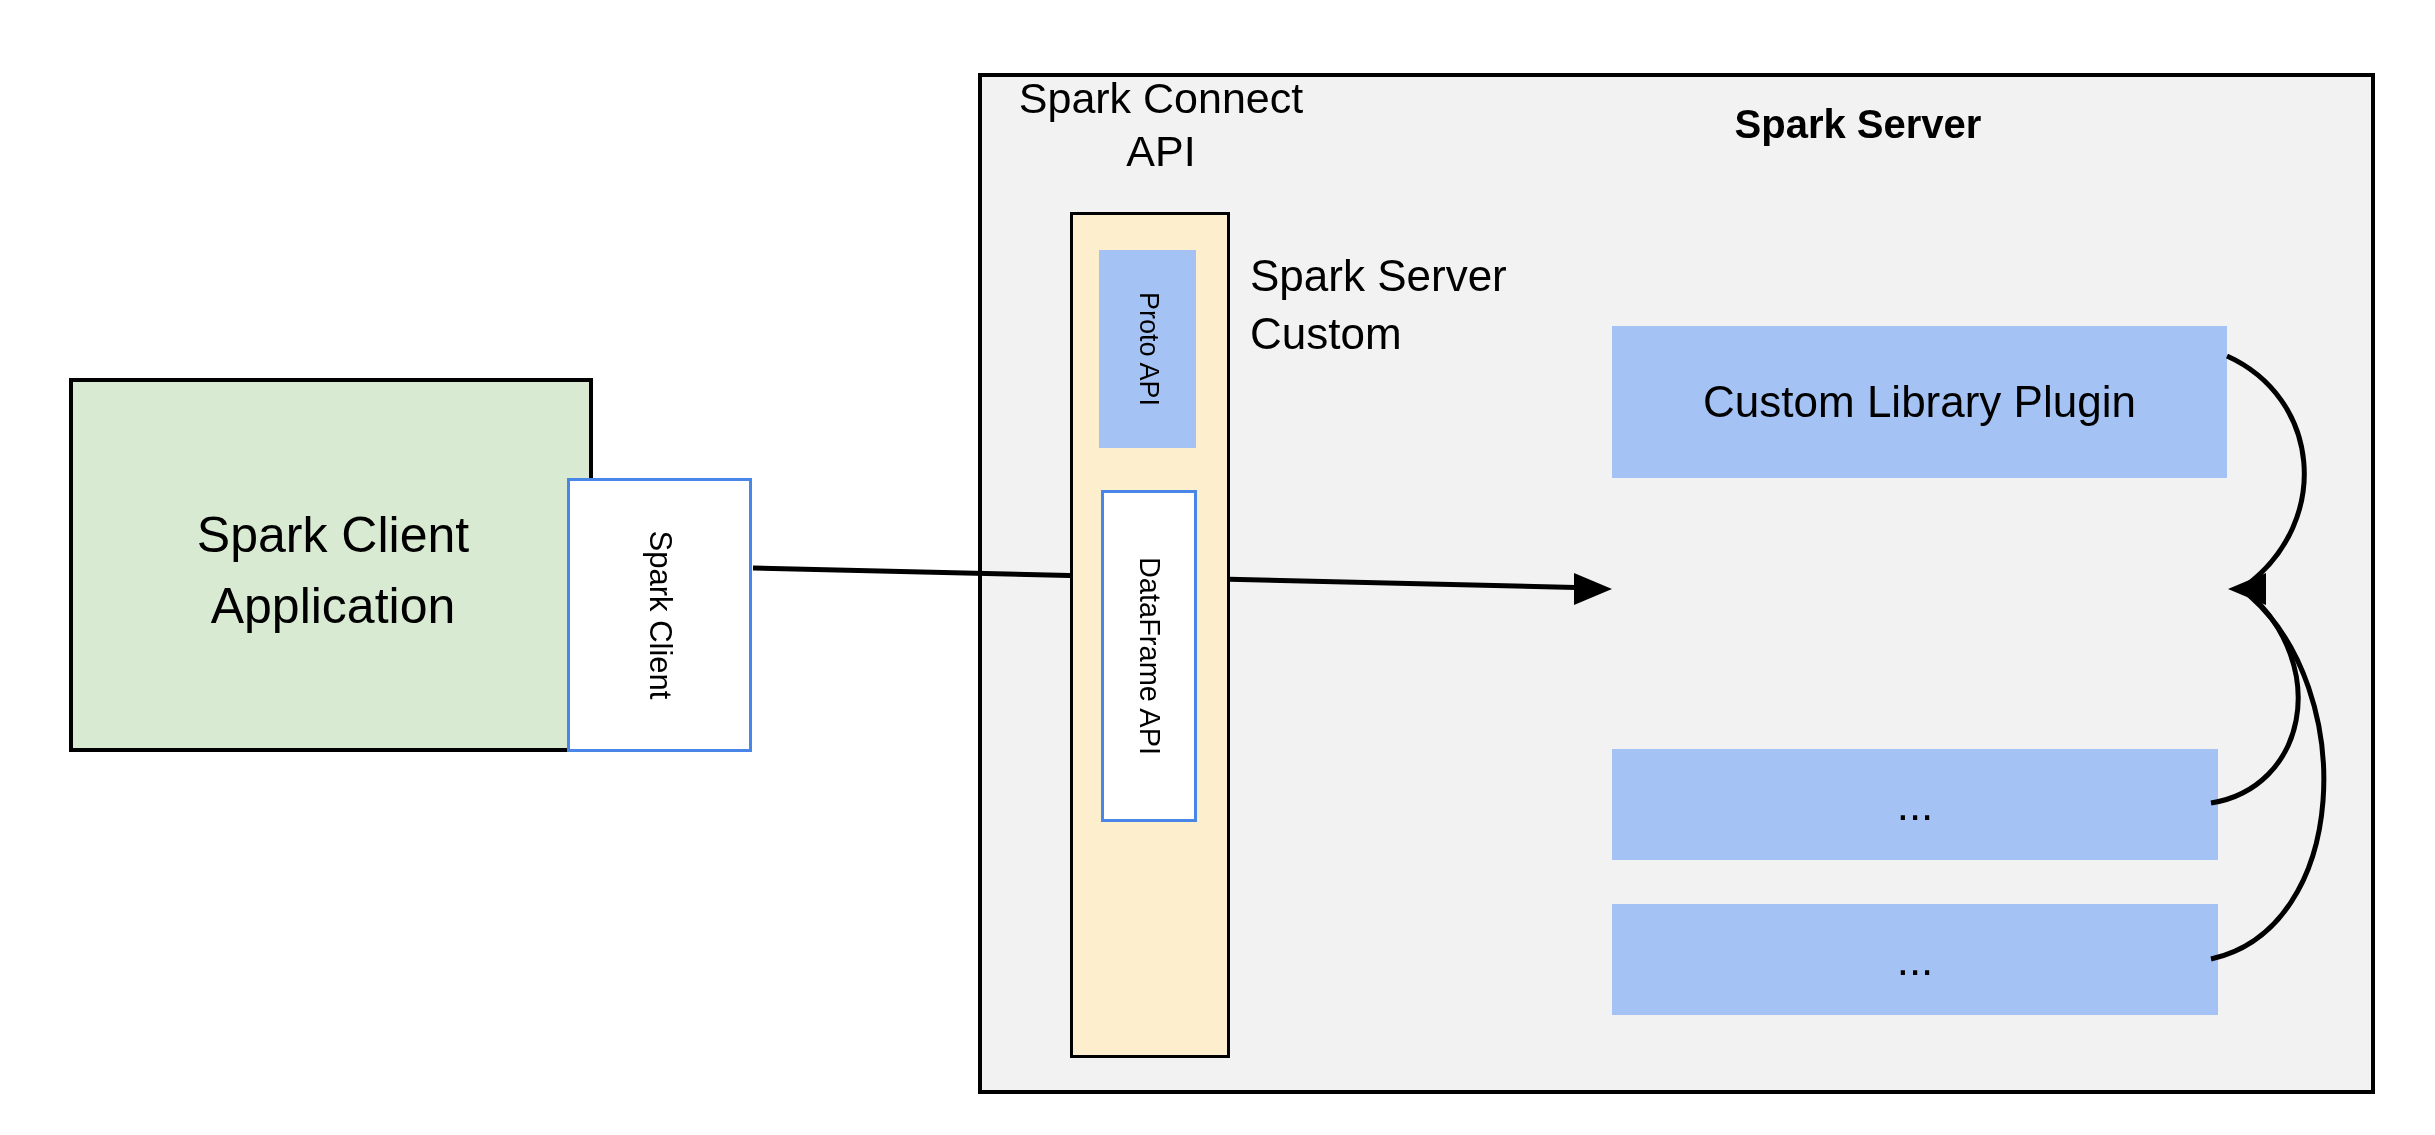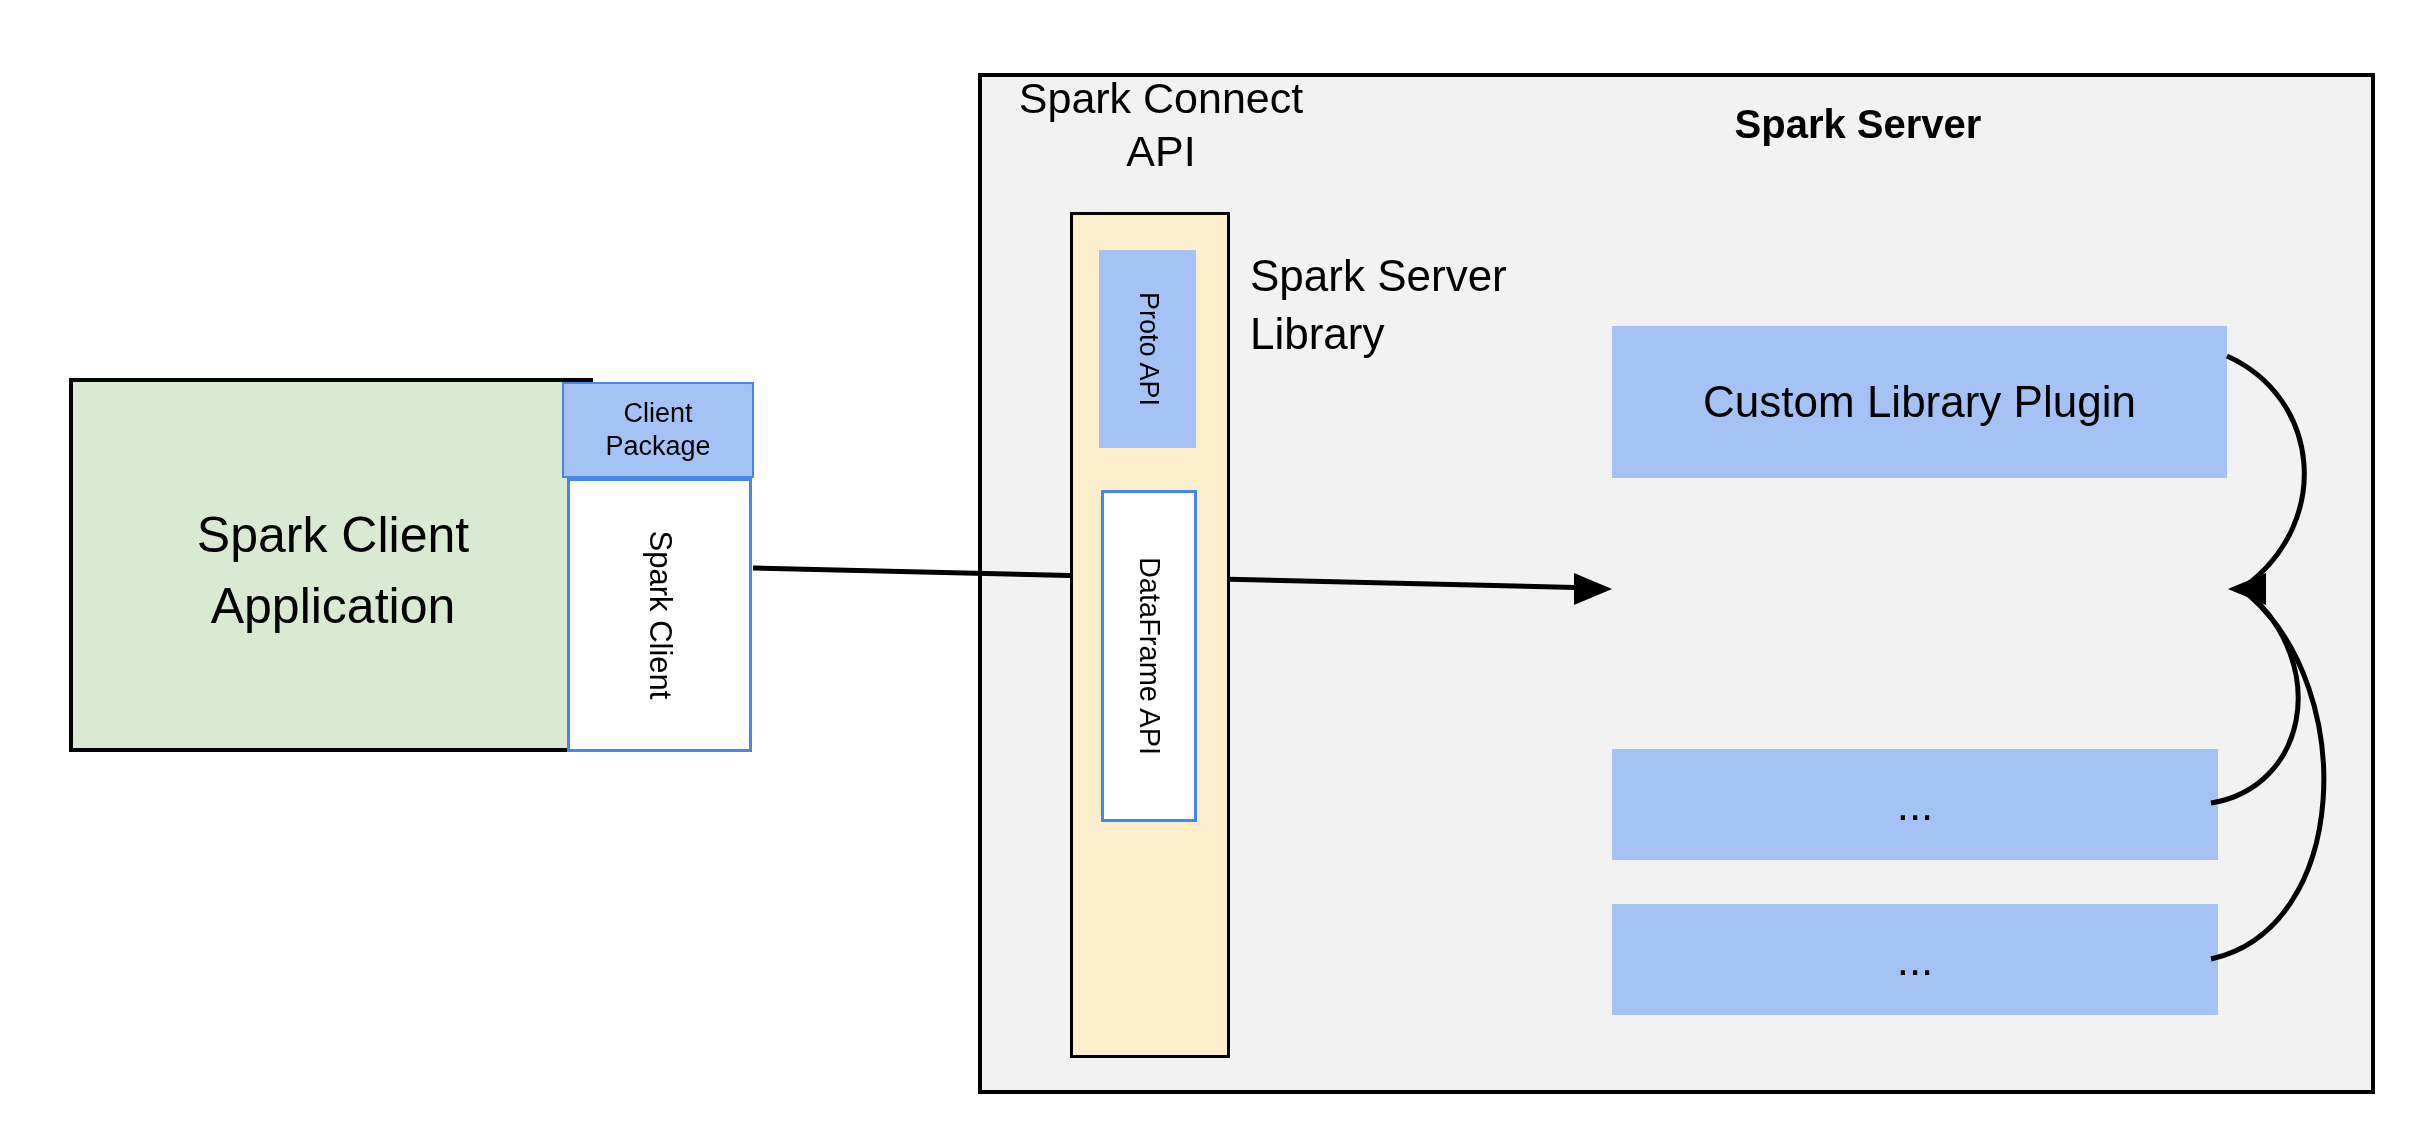--- a/index.html
+++ b/index.html
@@ -129,31 +129,27 @@
     <polygon points="1612,589 1574,573 1574,605" fill="#000"></polygon>
   </svg>
 
   <div class="abs title-connect">
     <span>Spark Connect</span><br>
     <span>API</span>
   </div>
   <div class="abs title-server">Spark Server</div>
   <div class="abs title-server-library">
     <span>Spark Server</span><br>
-    <span>Library</span>
+    <span>Custom</span>
   </div>
 
   <div class="abs client-app-box"></div>
   <div class="abs client-app-label">
     <span>Spark Client</span><br>
     <span>Application</span>
-  </div>
-  <div class="abs client-package-box center-text">
-    <span>Client</span>
-    <span>Package</span>
   </div>
   <div class="abs spark-client-box"></div>
   <div class="abs vtext spark-client-vlabel">Spark Client</div>
 
   <div class="abs connect-pillar"></div>
   <div class="abs proto-api-box"></div>
   <div class="abs vtext proto-api-vlabel">Proto API</div>
   <div class="abs dataframe-api-box"></div>
   <div class="abs vtext dataframe-api-vlabel">DataFrame API</div>
 

